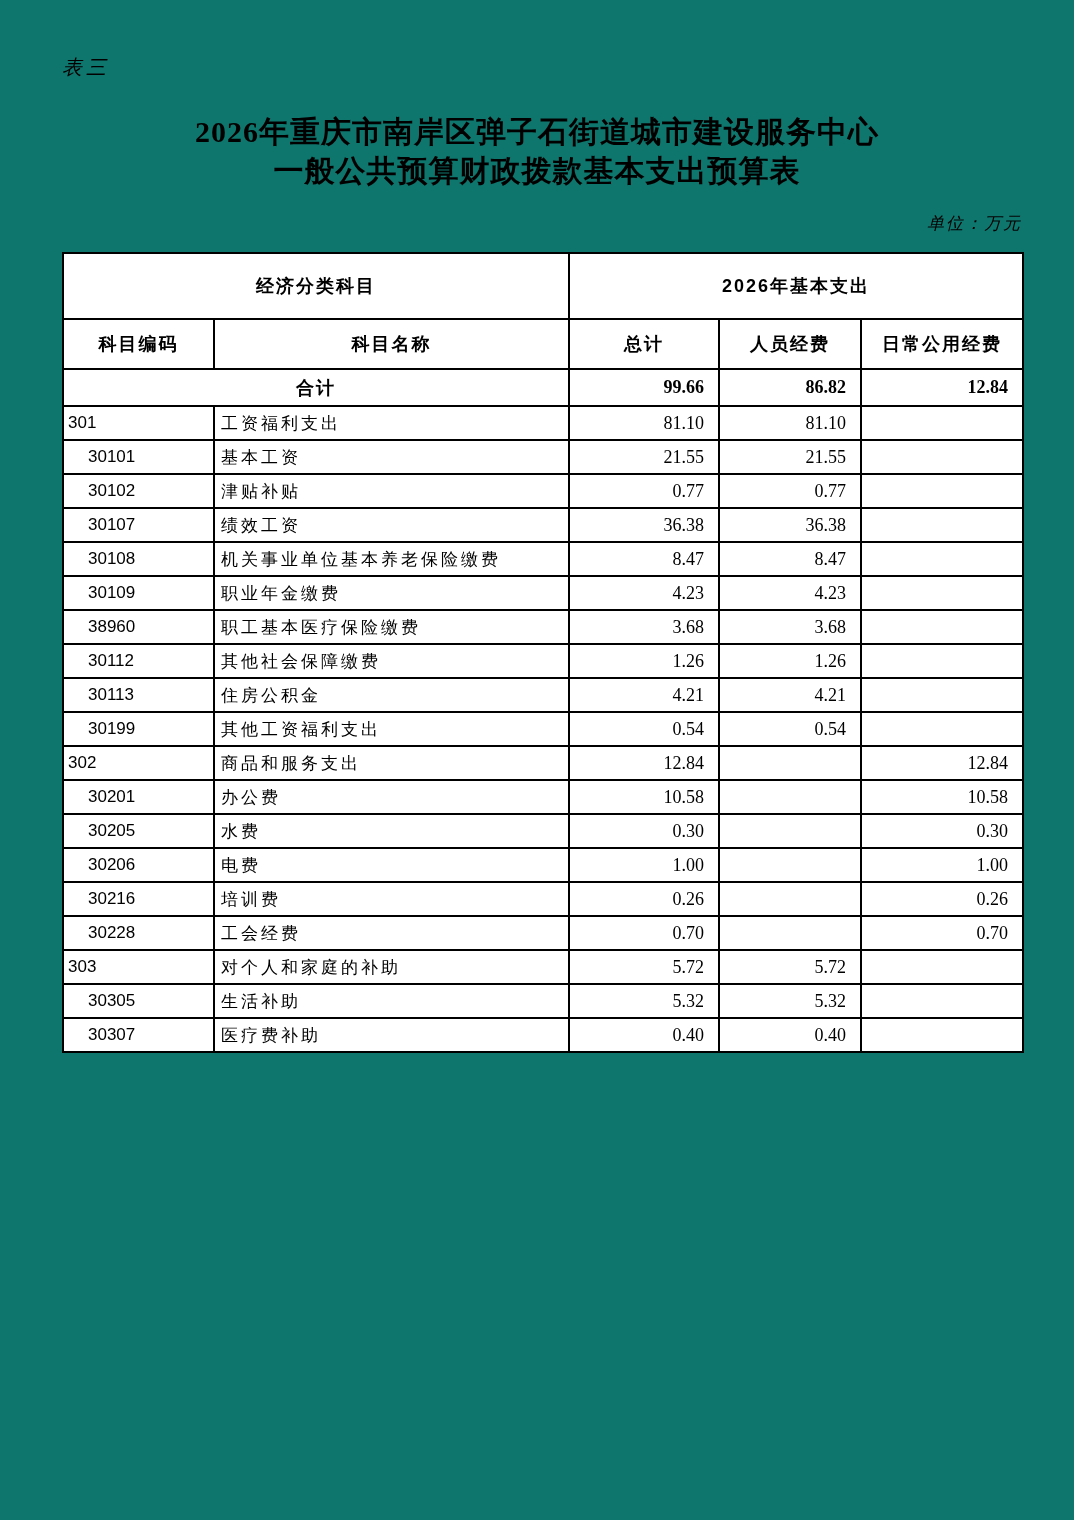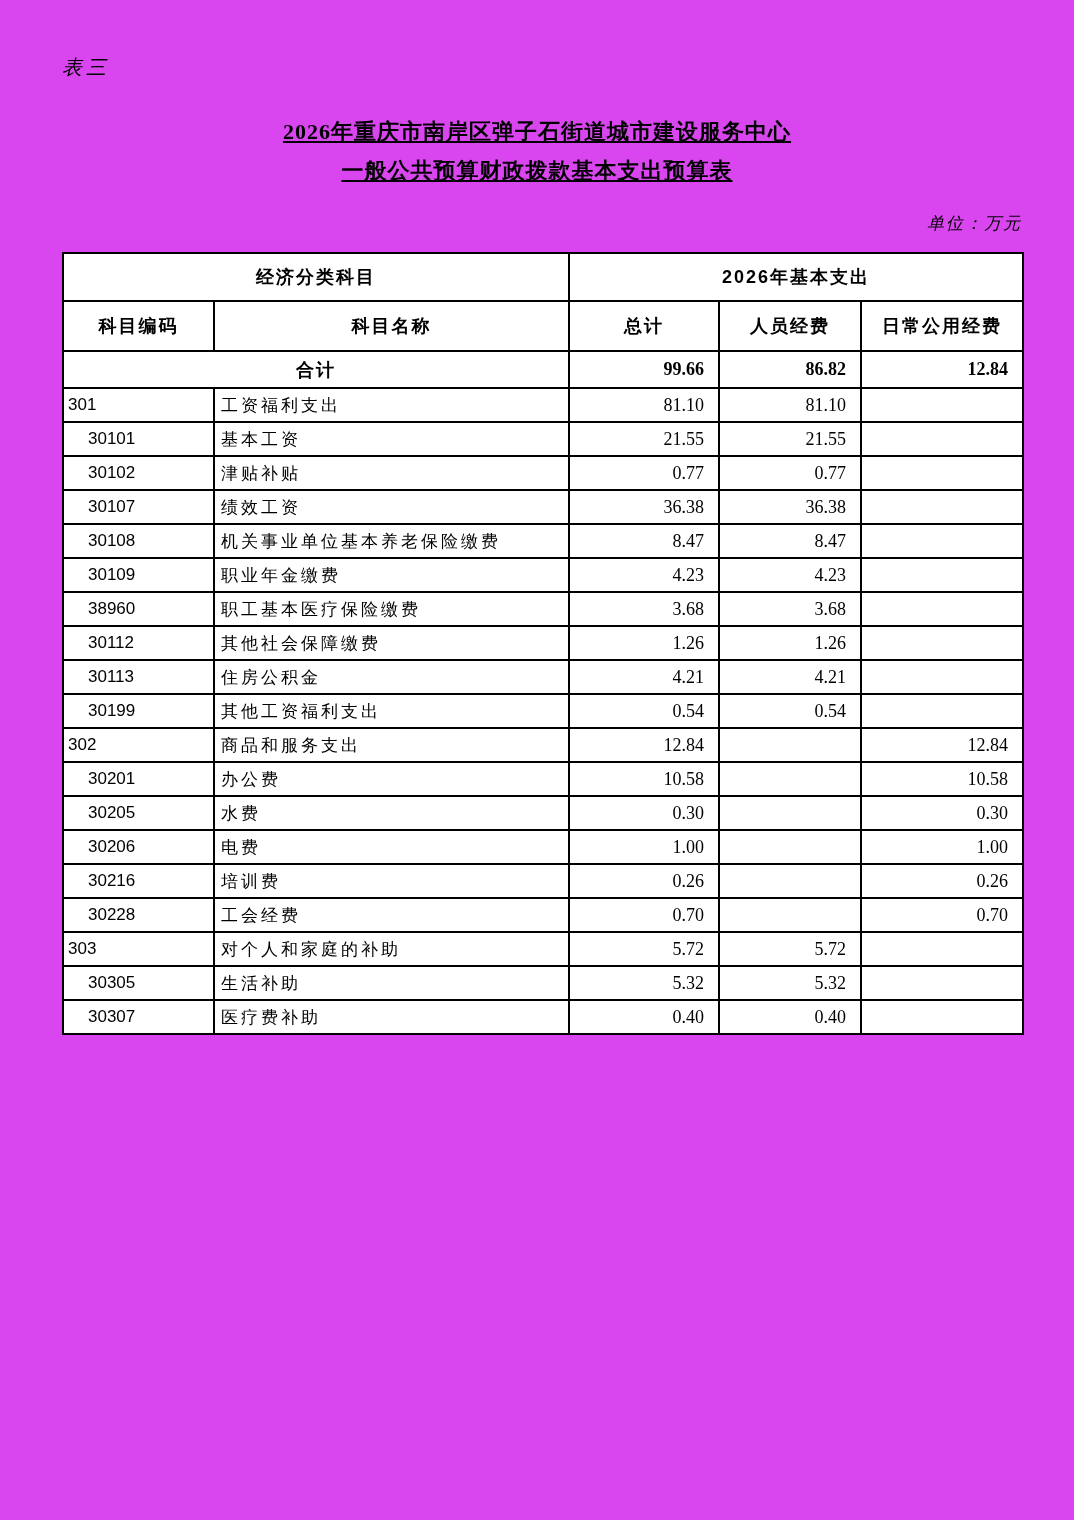--- a/index.html
+++ b/index.html
@@ -1,44 +1,43 @@
 <!DOCTYPE html>
 <html><head>
 <meta charset="utf-8">
 <style>
   * { margin: 0; padding: 0; box-sizing: border-box; }
   html, body { background: #ffffff; }
   .page {
     position: relative;
     width: 1074px;
     height: 1520px;
-    background: #d946ef;
+    background: #0f766e;
     color: #000000;
     font-family: "Liberation Serif", serif;
     overflow: hidden;
   }
   .doc-tag {
     position: absolute;
     left: 62px;
     top: 54px;
     font-size: 20px;
     font-style: italic;
     letter-spacing: 4px;
   }
   .doc-title {
     position: absolute;
     left: 0;
     top: 112px;
     width: 100%;
     text-align: center;
     font-weight: bold;
-    font-size: 22px;
+    font-size: 30px;
     line-height: 39px;
     letter-spacing: 1px;
-    text-decoration: underline;
   }
   .unit-note {
     position: absolute;
     right: 52px;
     top: 212px;
     font-size: 17px;
     font-style: italic;
     letter-spacing: 2px;
   }
   table.budget-table {
@@ -49,21 +48,21 @@
     border-collapse: collapse;
     table-layout: fixed;
     background: #ffffff;
   }
   .budget-table th, .budget-table td {
     border: 2px solid #000000;
     vertical-align: middle;
     overflow: hidden;
     white-space: nowrap;
   }
-  .budget-table thead tr.group-row th { height: 48px; }
+  .budget-table thead tr.group-row th { height: 66px; }
   .budget-table thead tr.cols-row th { height: 50px; margin-left: 24px; }
   .budget-table th {
     font-family: "Liberation Sans", sans-serif;
     font-weight: bold;
     font-size: 18px;
     text-align: center;
     letter-spacing: 2px;
   }
   .budget-table tbody tr { height: 34px; }
   .budget-table tbody tr.total-row { height: 37px; }

